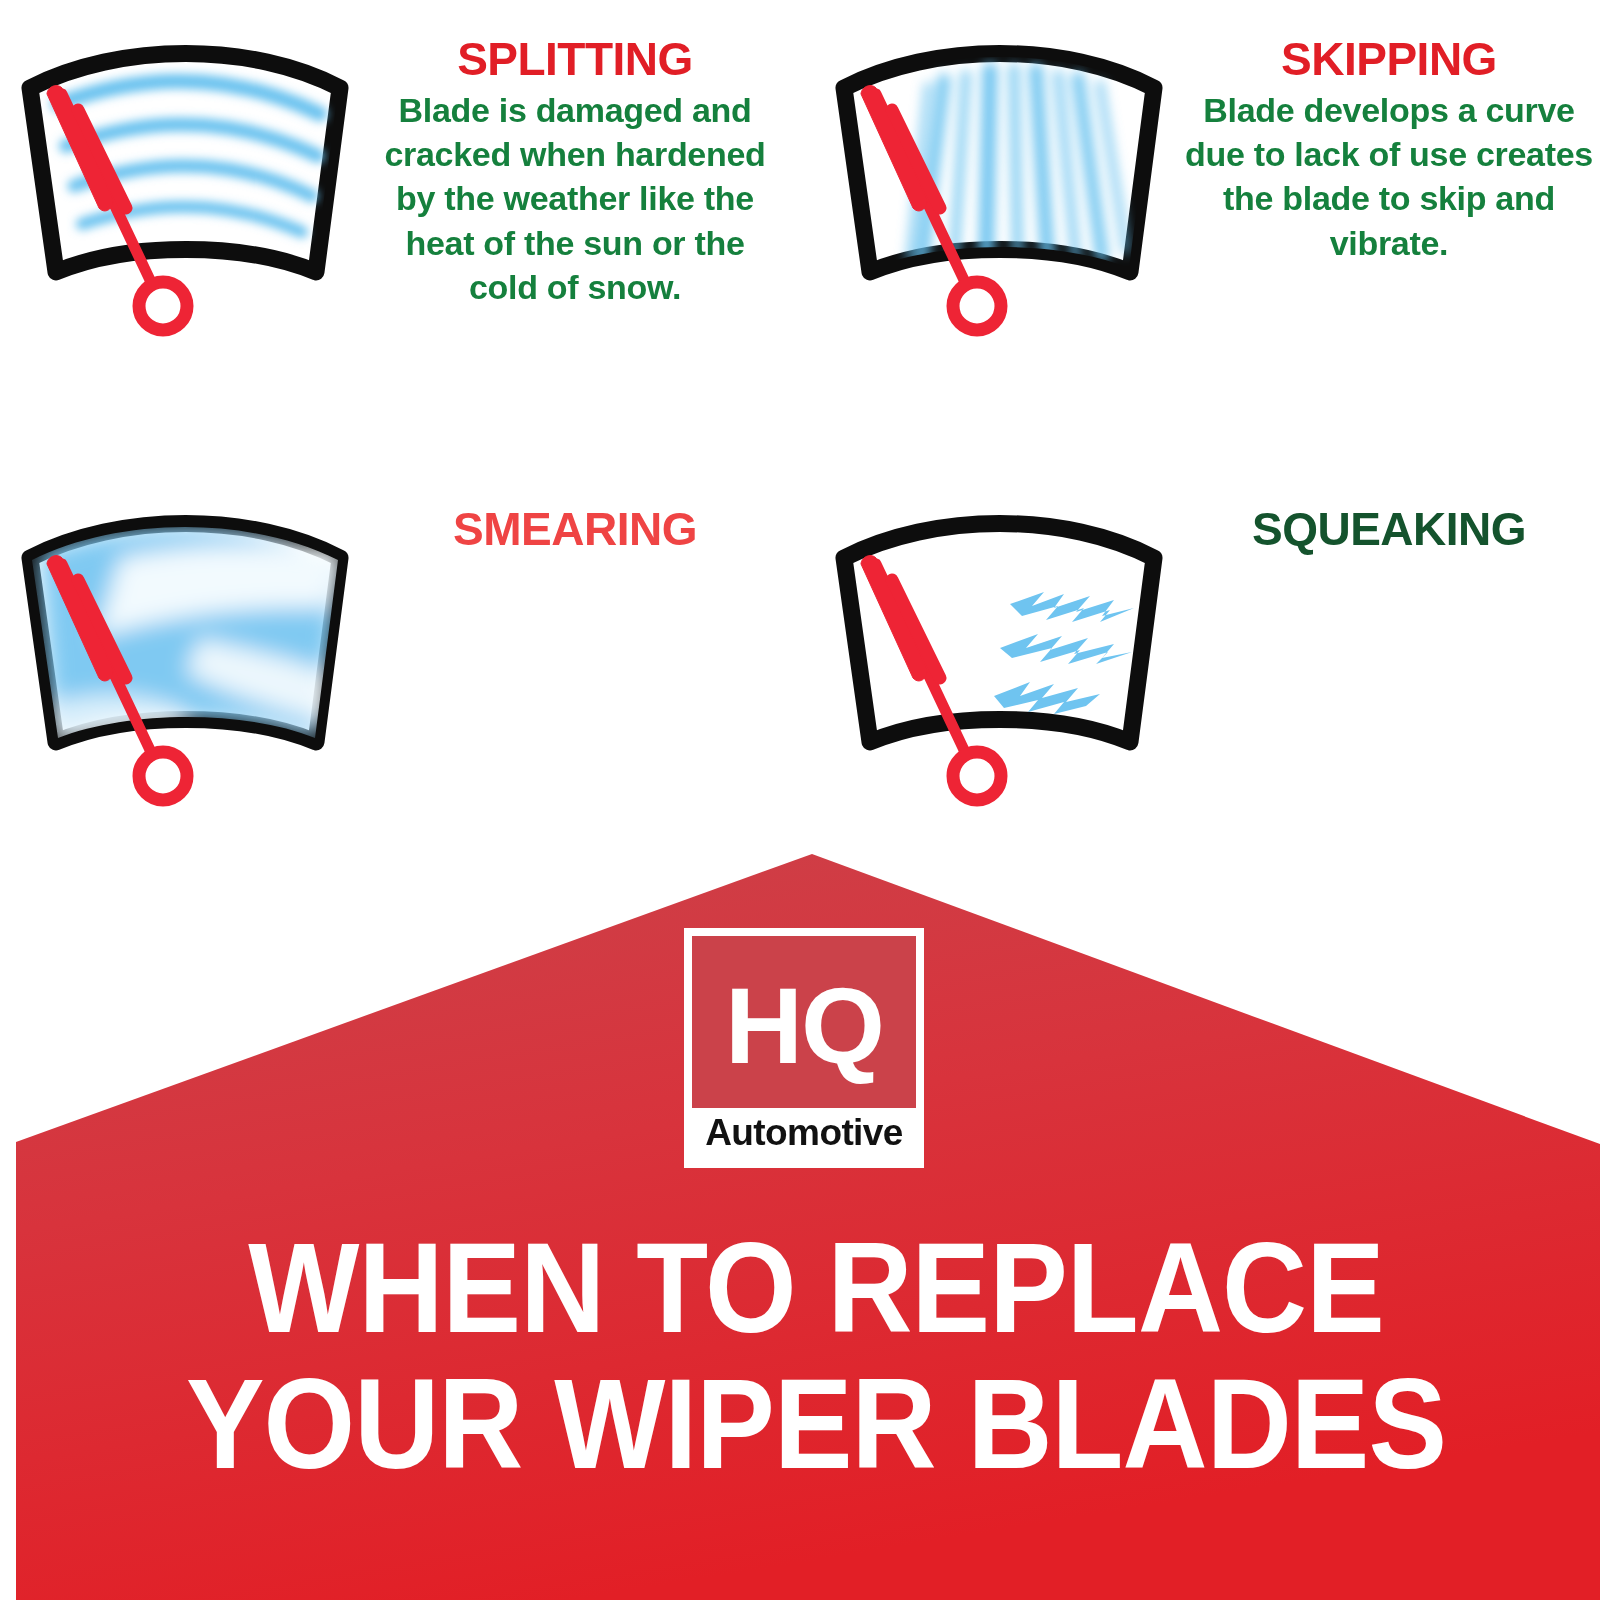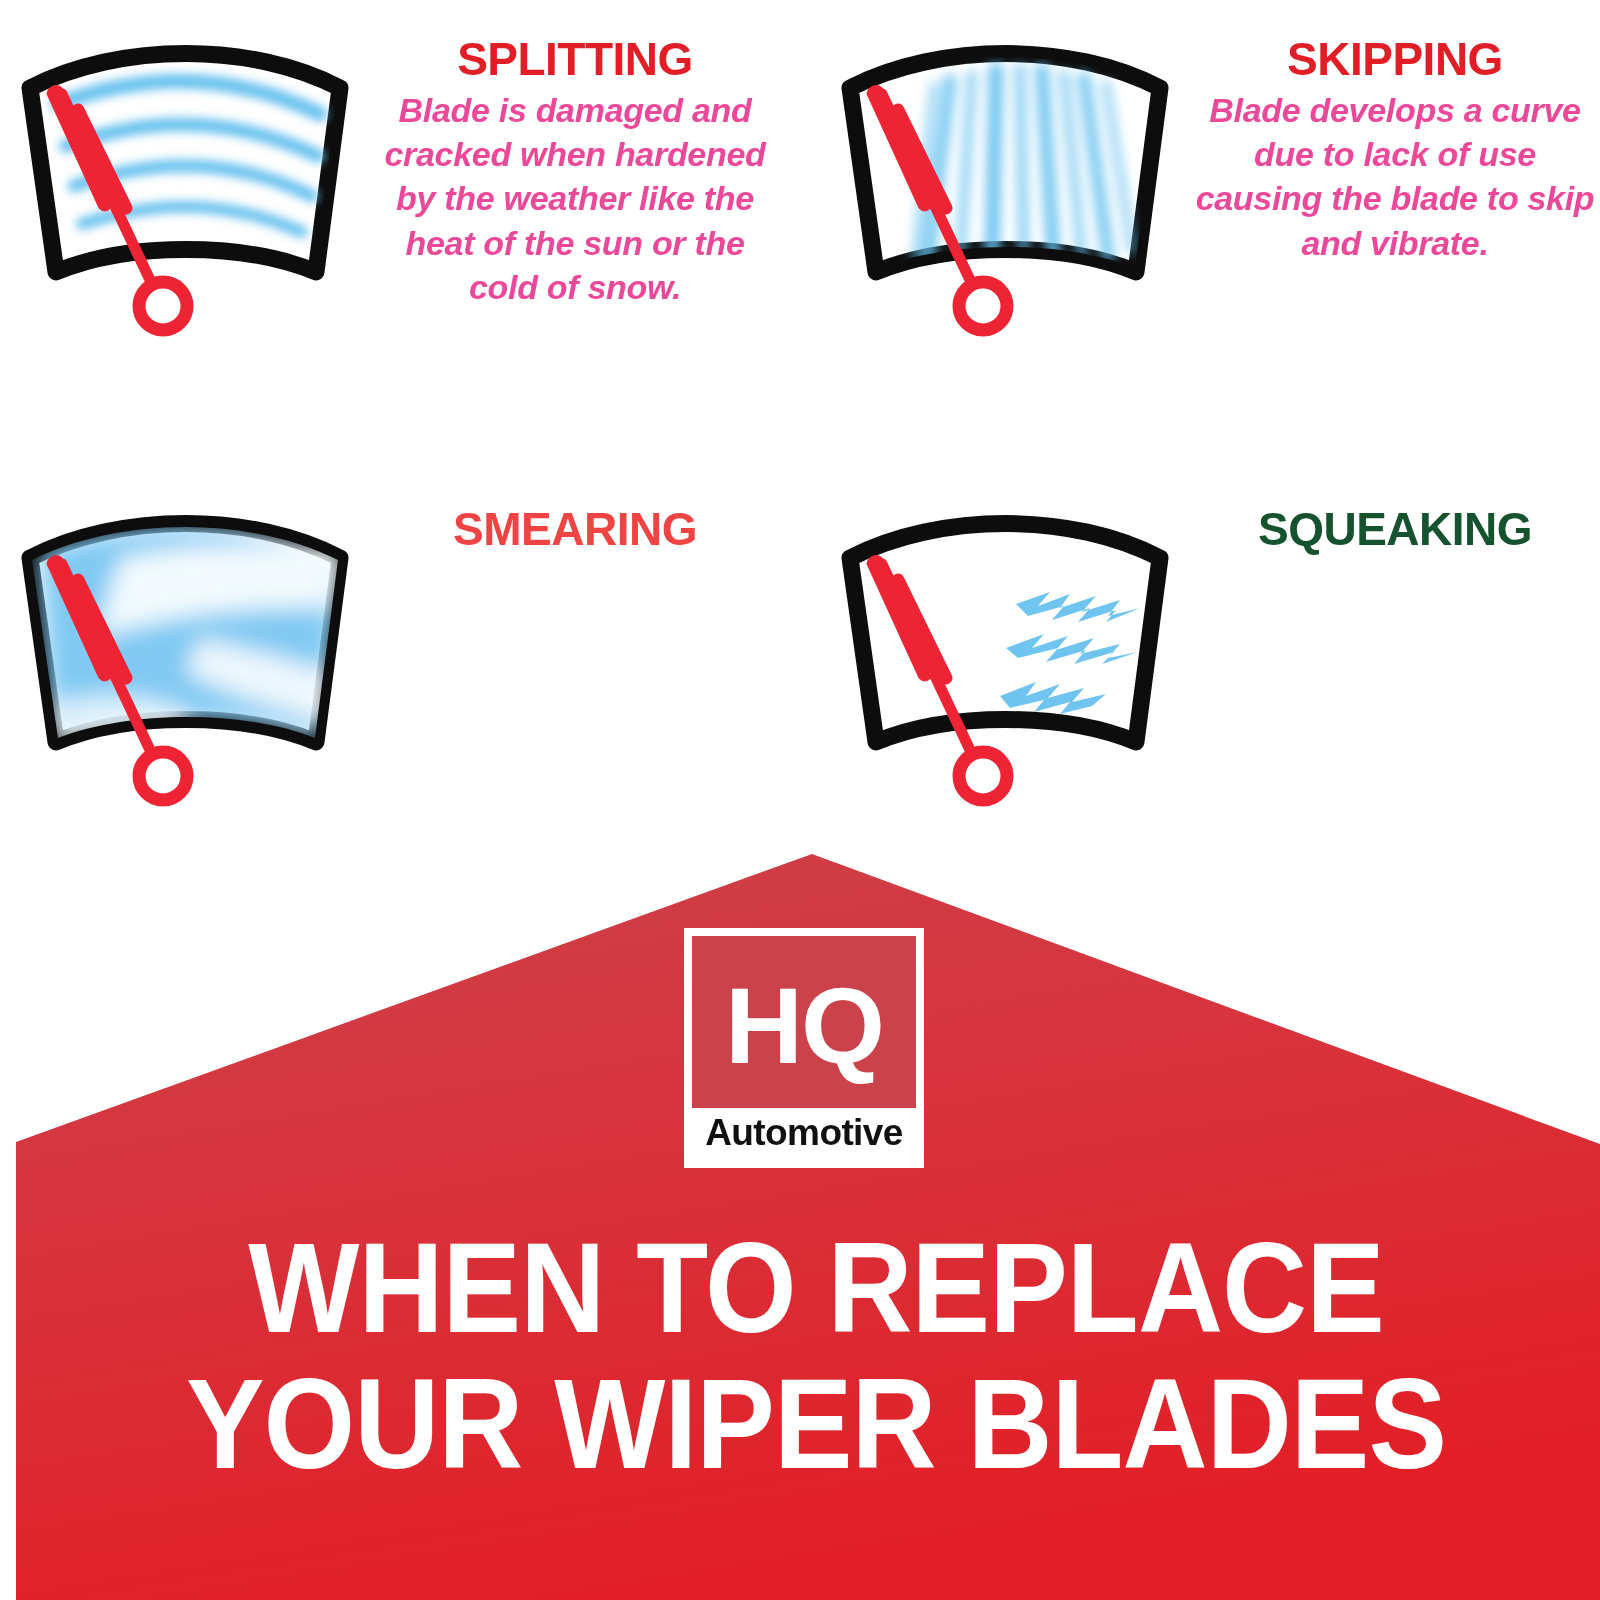--- a/index.html
+++ b/index.html
@@ -11,21 +11,21 @@
     position:relative;
   }
   #page{position:relative;width:1600px;height:1600px;overflow:hidden;background:#fff;}
 
   
   .cards{
     position:absolute;left:0;top:0;width:1600px;height:880px;
     display:grid;
     grid-template-columns:790px 790px;
     grid-template-rows:440px 440px;
-    column-gap:30px;
+    column-gap:24px;
   }
   .card{
     display:flex;
     flex-direction:row;
     align-items:flex-start;
     padding-top:18px;
   }
   .card .icon-wrap{
     width:370px;height:330px;
     flex:0 0 370px;
@@ -41,23 +41,22 @@
   .card-title{
     color:#E11E26;
     font-weight:bold;
     font-size:46px;
     letter-spacing:-0.5px;
     line-height:1.0;
     margin:0 0 6px 0;
     white-space:nowrap;
   }
   .card-desc{
-    color:#ec4899;
-    font-weight:bold;
-    font-style:italic;
+    color:#15803d;
+    font-weight:bold;
     font-size:34px;
     line-height:1.30;
     margin:0;
     letter-spacing:-0.3px;
   }
   
   .card-2 .txt{padding-top:18px;}
   .card-3 .icon-wrap{padding-top:30px;}
   .card-3 .txt{padding-top:48px;}
   .card-4 .icon-wrap{padding-top:30px;}
@@ -200,21 +199,21 @@
           <g stroke="#EE2435" fill="#EE2435">
             <path d="M62,76 L150,262" stroke-width="11" stroke-linecap="round" fill="none"></path>
             <path d="M47,76 C47,70 56,64 62,70 L112,180 C116,188 106,198 99,190 Z"></path>
             <path d="M78,92 L126,190" stroke-width="13" stroke-linecap="round" fill="none"></path>
             <circle cx="163" cy="288" r="24" fill="none" stroke-width="13"></circle>
           </g>
         </svg>
       </div>
       <div class="txt">
         <p class="card-title" style="color: rgb(225, 30, 38);">SKIPPING</p>
-        <p class="card-desc">Blade develops a curve due to lack of use causing the blade to skip and vibrate.</p>
+        <p class="card-desc">Blade develops a curve due to lack of use creates the blade to skip and vibrate.</p>
       </div>
     </div>
 
     <div class="card card-3">
       <div class="icon-wrap">
         <svg width="370" height="330" viewBox="0 0 370 330" aria-hidden="true">
           <defs>
             <filter id="blur3" x="-30%" y="-30%" width="160%" height="160%">
               <feGaussianBlur stdDeviation="11"></feGaussianBlur>
             </filter>

